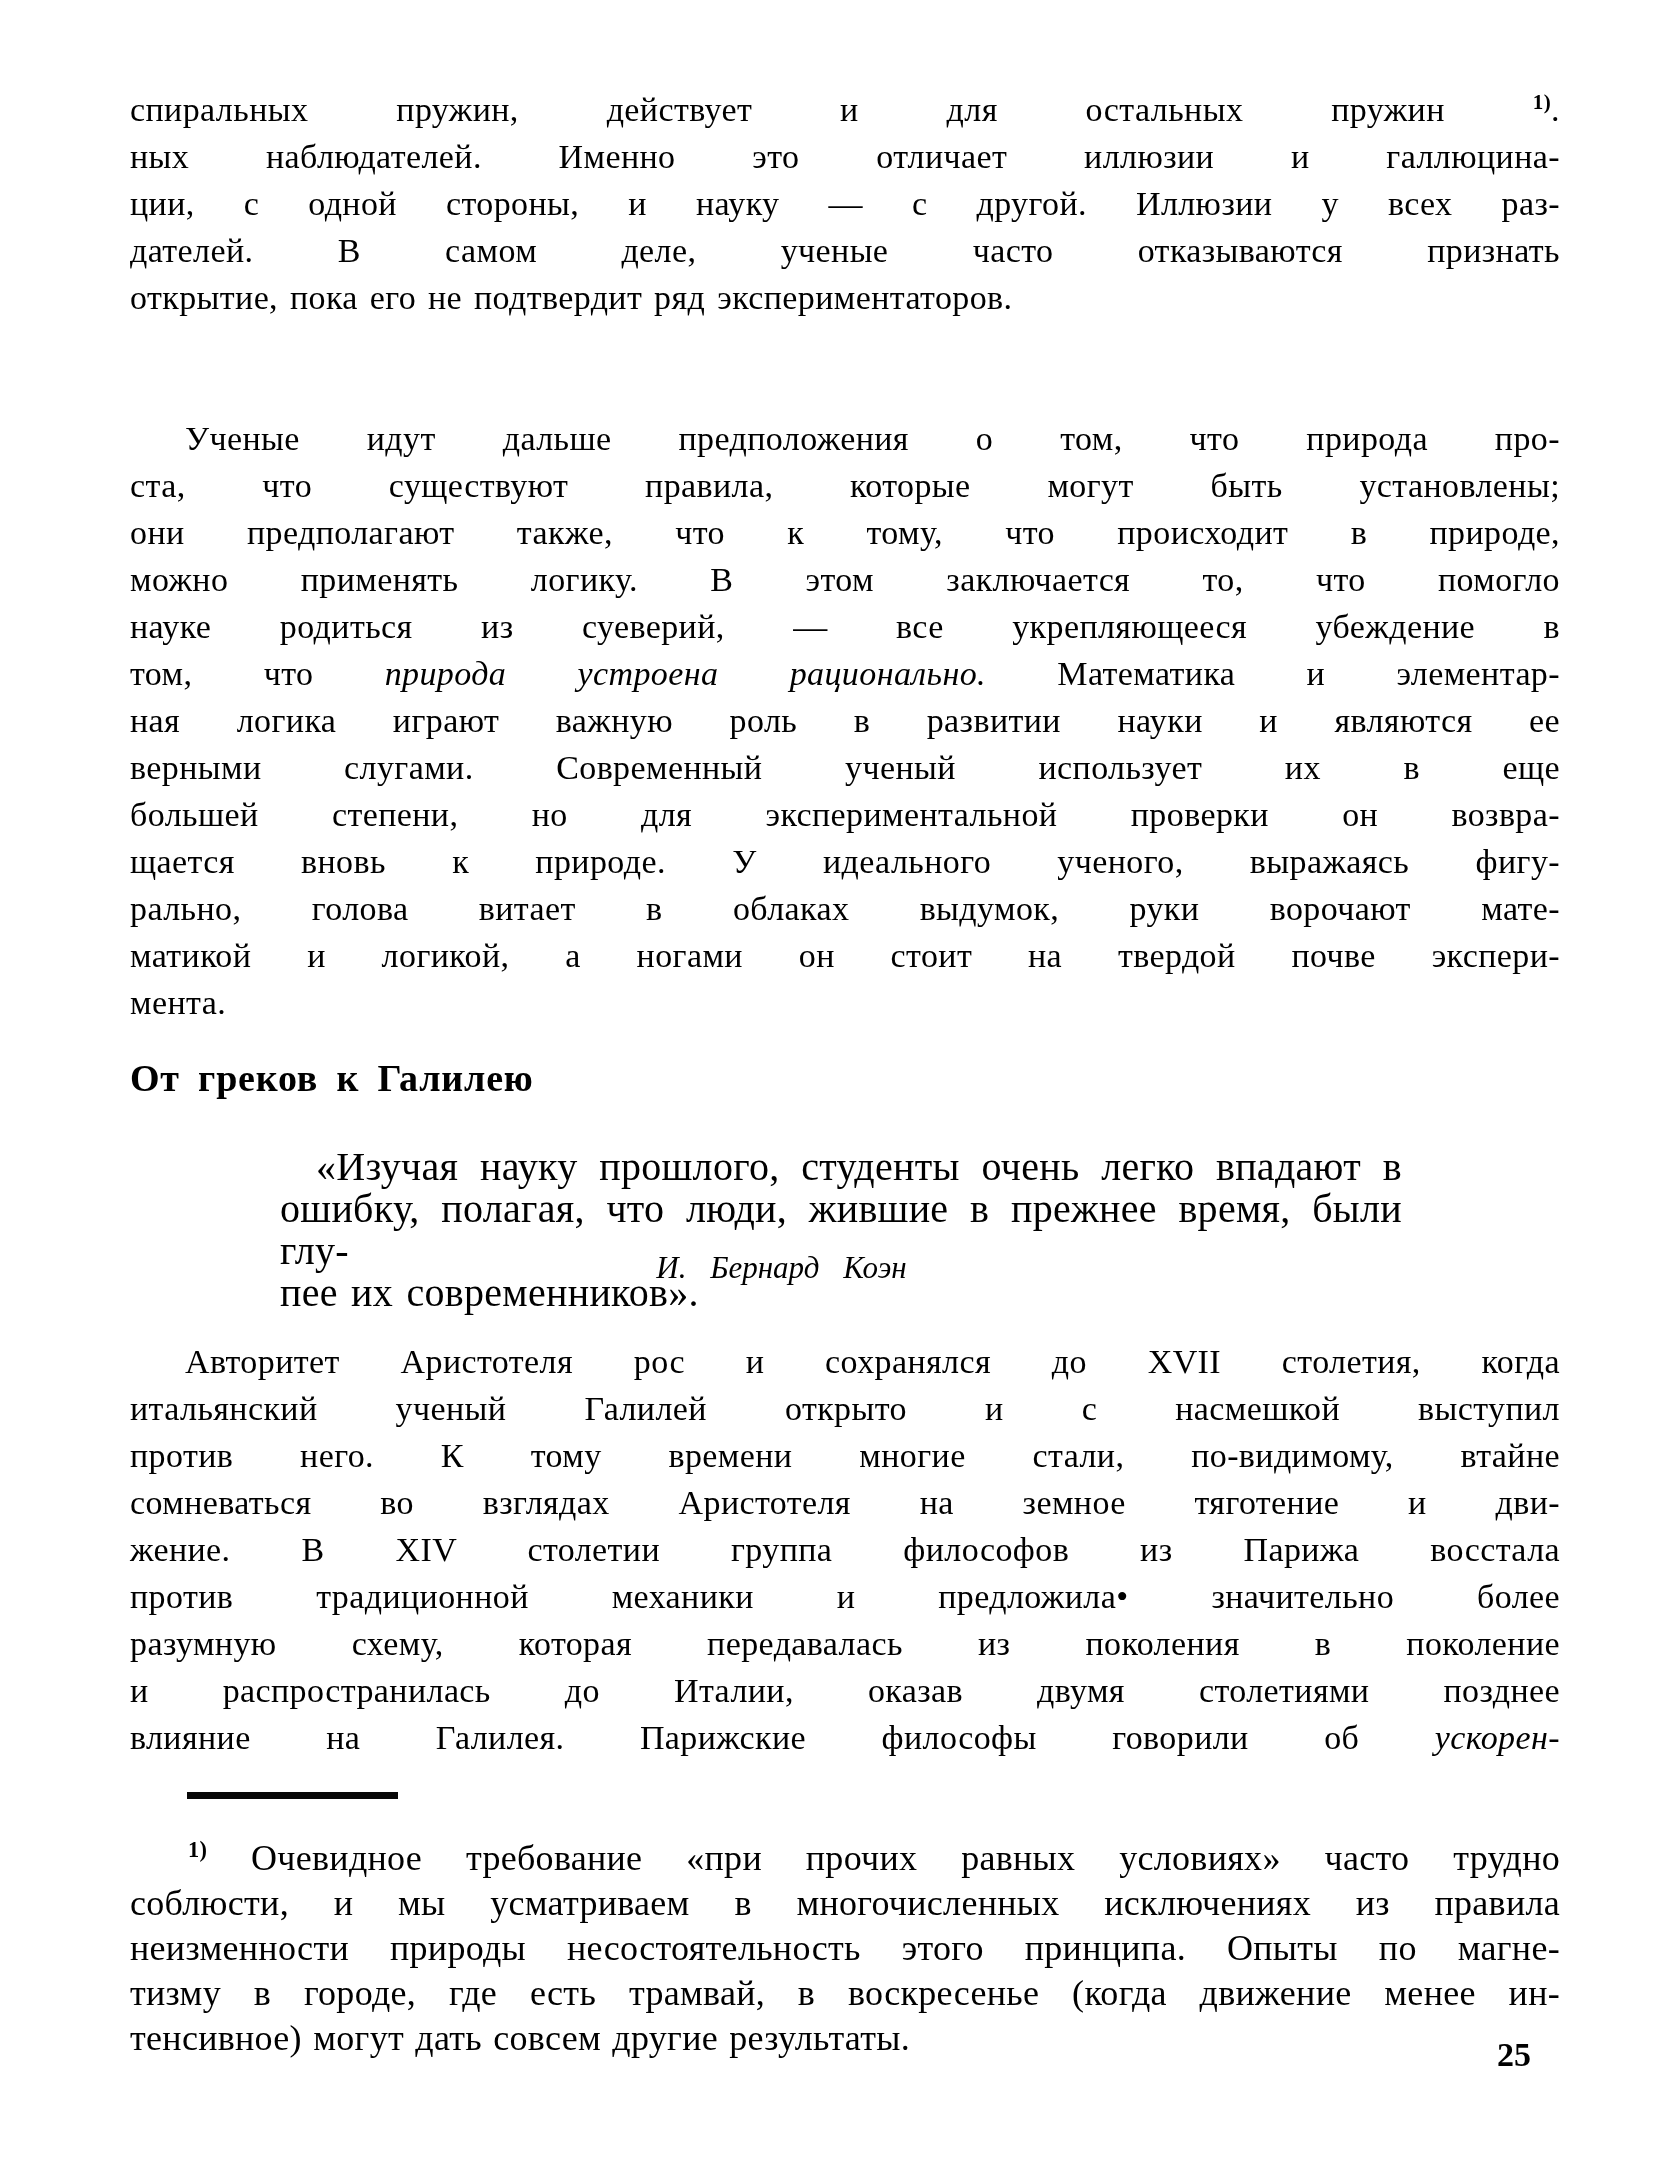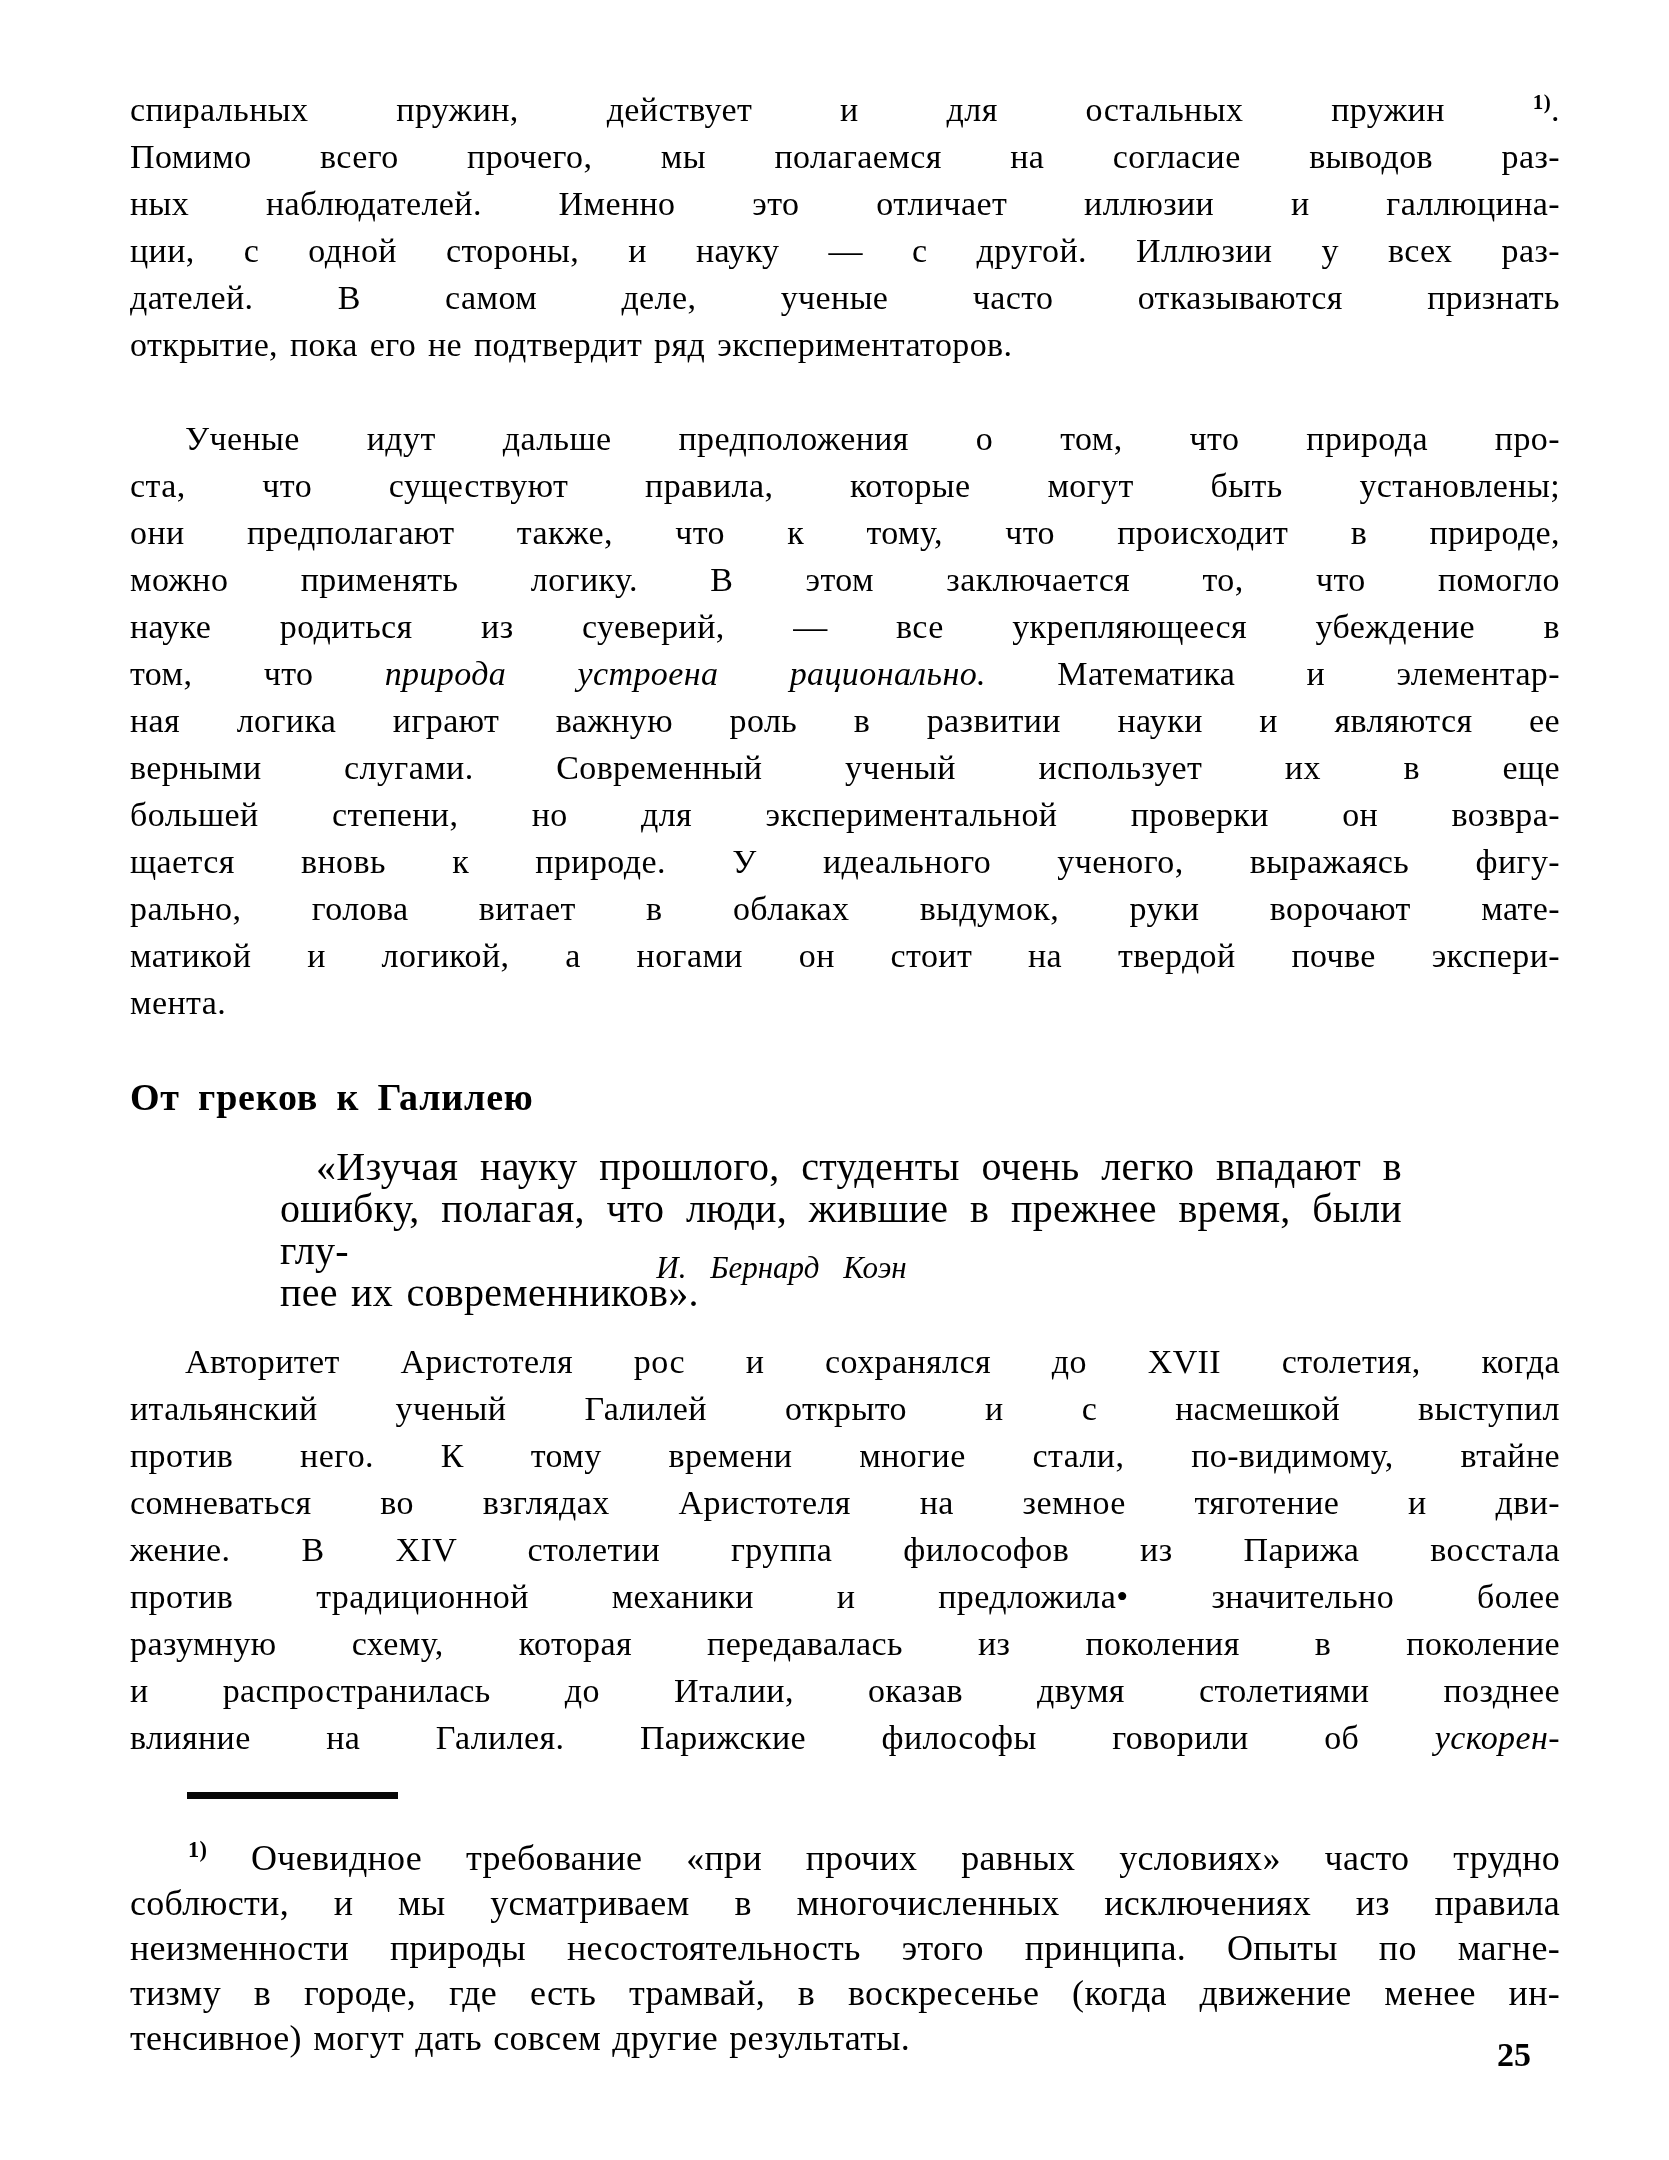--- a/index.html
+++ b/index.html
@@ -14,42 +14,41 @@
   .block { position:absolute; left:130px; width:1430px; }
   .line  { font-size:34px; line-height:47px; letter-spacing:0.4px; word-spacing:3px; }
   .just  { text-align:justify; text-align-last:justify; }
   .ind55 { text-indent:55px; }
   .ind36 { text-indent:36px; }
   .ind58 { text-indent:58px; }
   .it    { font-style:italic; }
   .sup   { font-size:0.62em; vertical-align:super; font-weight:bold; line-height:0; }
   .heading {
     position:absolute; left:130px; top:1056px;
-    font-size:38px; font-weight:bold; letter-spacing:0.8px; word-spacing:8px;margin-top:19px;
+    font-size:38px; font-weight:bold; letter-spacing:0.8px; word-spacing:8px;
   }
   .quote { position:absolute; left:280px; width:1122px; top:1146px; }
   .qline { font-size:40px; line-height:42px; letter-spacing:0.3px; word-spacing:3px; }
   .attrib {
     position:absolute; left:130px; width:1430px; top:1250px;
     text-align:center; padding-right:127px; box-sizing:border-box;
     font-style:italic; font-size:31px; word-spacing:16px;
   }
   .fnrule { position:absolute; left:187px; top:1792px; width:211px; height:7px; background:#070707; }
   .footnote { top:1836px; }
   .fline { font-size:36px; line-height:45px; letter-spacing:0.3px; word-spacing:2px; }
   .pagenum { position:absolute; left:1497px; top:2036px; font-size:34px; font-weight:bold; }
 </style>
 </head>
 <body>
 
 <div class="page">
 
   <div class="block" style="top:86px;">
     <div class="line just"><span>спиральных пружин, действует и для остальных пружин</span> <span class="sup">1)</span><span>.</span></div>
-    <div class="line just">Помимо всего прочего, мы полагаемся на согласие выводов раз-</div>
     <div class="line just">ных наблюдателей. Именно это отличает иллюзии и галлюцина-</div>
     <div class="line just">ции, с одной стороны, и науку — с другой. Иллюзии у всех раз-</div>
     <div class="line just">дателей. В самом деле, ученые часто отказываются признать</div>
     <div class="line">открытие, пока его не подтвердит ряд экспериментаторов.</div>
   </div>
 
   <div class="block" style="top:415px;">
     <div class="line just ind55">Ученые идут дальше предположения о том, что природа про-</div>
     <div class="line just">ста, что существуют правила, которые могут быть установлены;</div>
     <div class="line just">они предполагают также, что к тому, что происходит в природе,</div>

